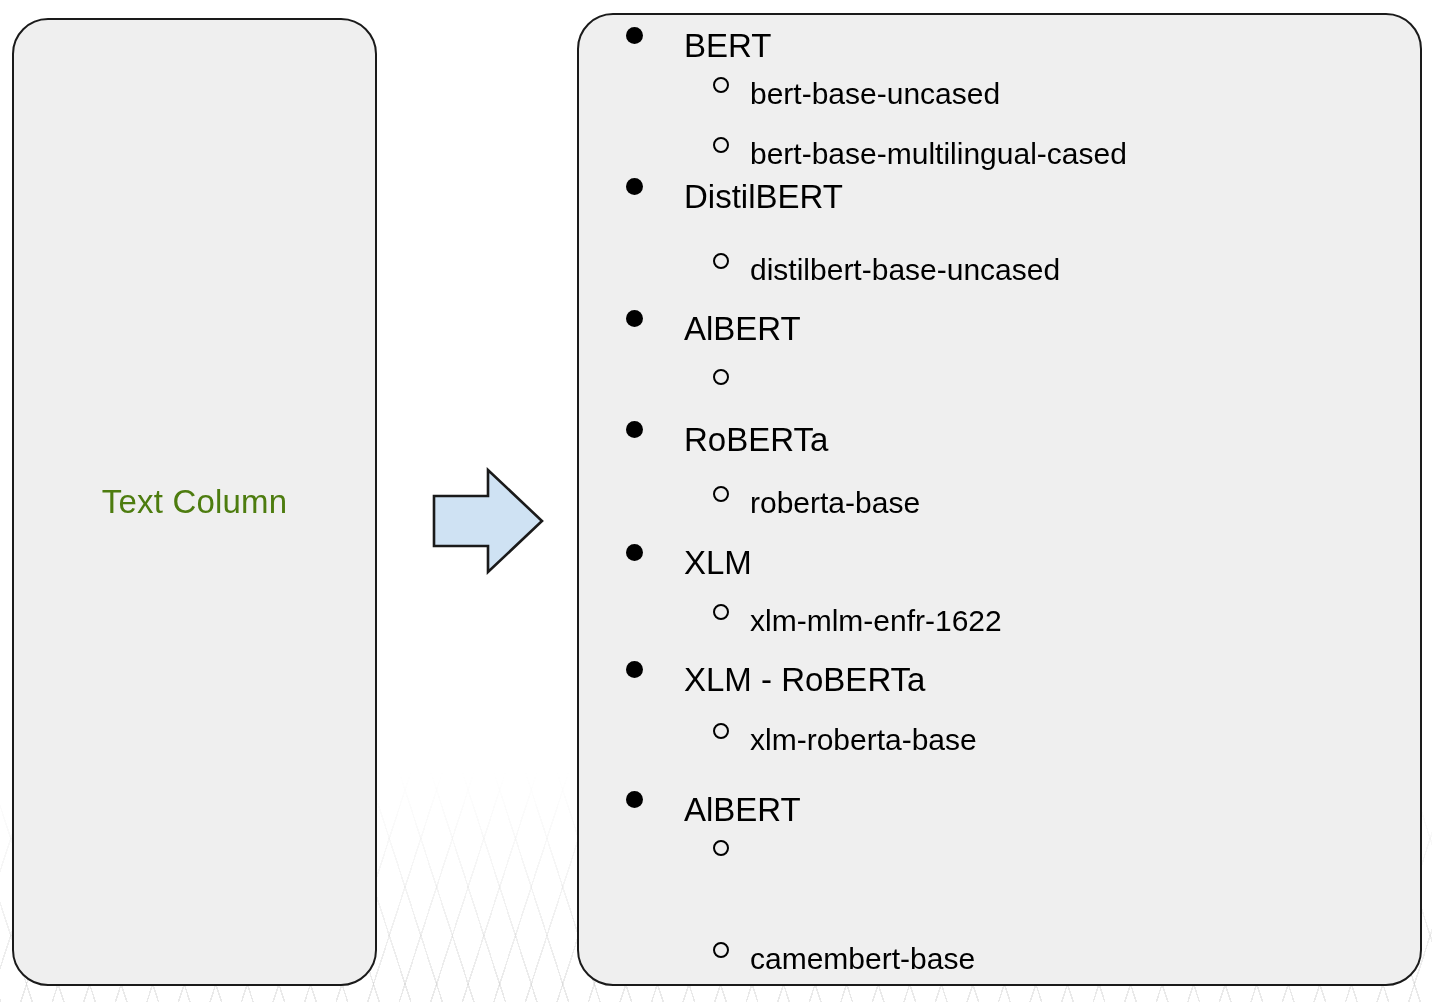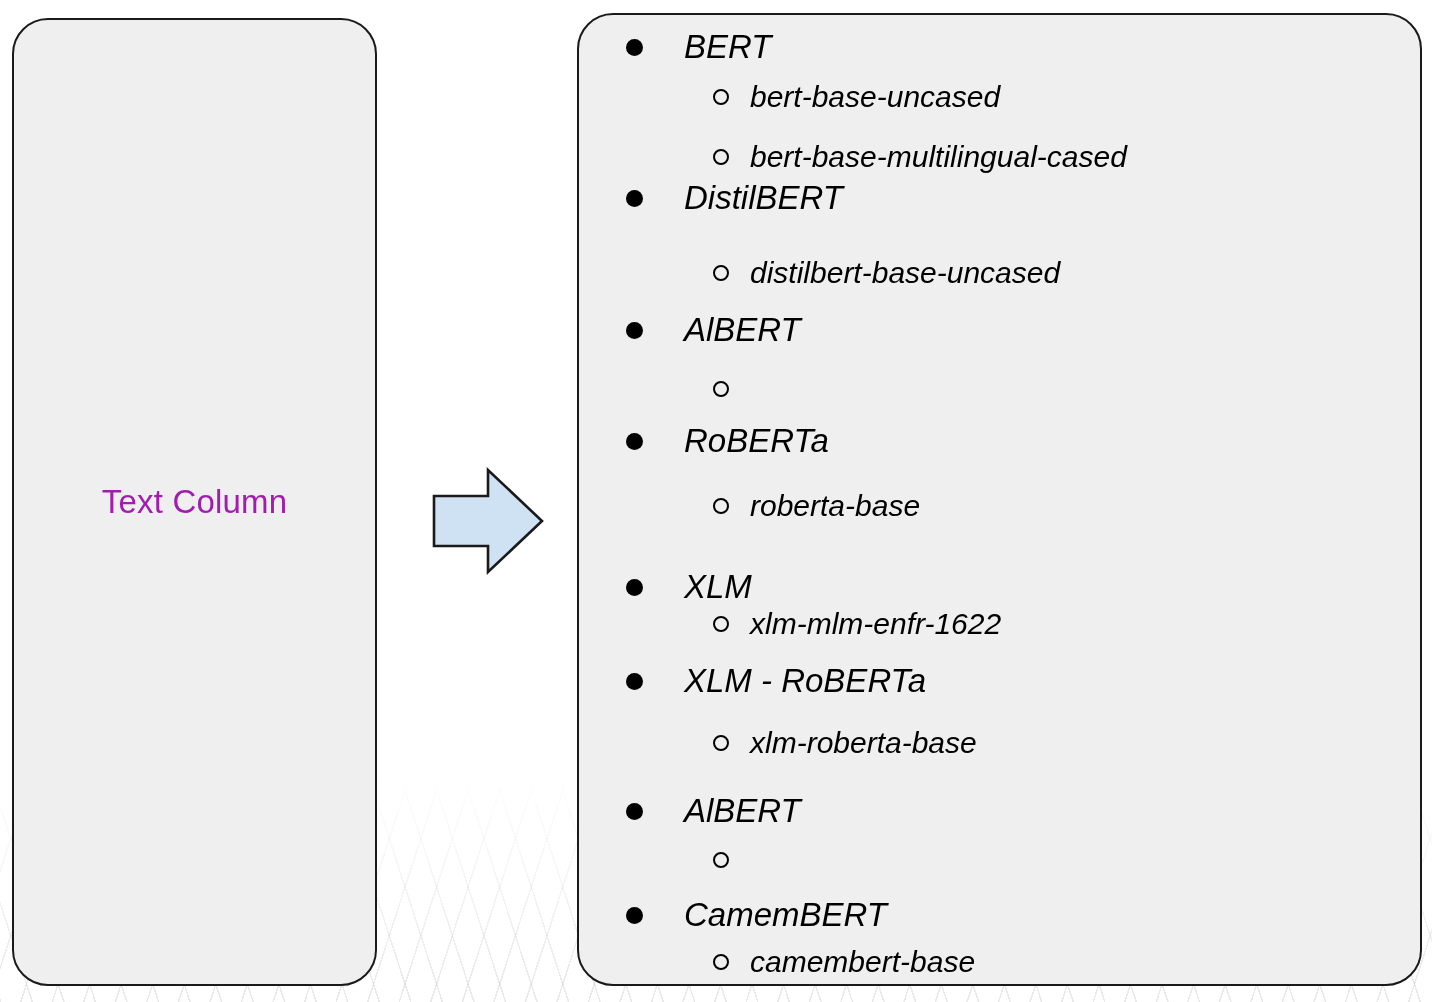--- a/index.html
+++ b/index.html
@@ -41,21 +41,21 @@
     left: 12px;
     top: 18px;
     width: 365px;
     height: 968px;
     display: flex;
     align-items: center;
     justify-content: center;
   }
   .left-box .label {
     font-size: 33px;
-    color: #a21caf;
+    color: #4d7c0f;
     letter-spacing: 0.2px;
   }
   .arrow-wrap {
     position: absolute;
     left: 431px;
     top: 466px;
     width: 114px;
     height: 110px;
     z-index: 1;
   }
@@ -64,23 +64,21 @@
     top: 13px;
     width: 845px;
     height: 973px;
   }
   .row {
     position: absolute;
     left: 0;
     right: 0;
     height: 40px;
     display: flex;
-    align-items: center;
     white-space: nowrap;
-    font-style: italic;
   }
   .row .label {
     color: #000000;
   }
   .row.main .label {
     font-size: 33px;
     margin-left: 41px;
   }
   .row.sub .label {
     font-size: 30px;
@@ -155,21 +153,21 @@
 
     <div class="row main" style="top:406px">
       <span class="bullet"></span>
       <span class="label">RoBERTa</span>
     </div>
     <div class="row sub" style="top:471px">
       <span class="circle"></span>
       <span class="label">roberta-base</span>
     </div>
 
-    <div class="row main" style="top:552px">
+    <div class="row main" style="top:529px">
       <span class="bullet"></span>
       <span class="label">XLM</span>
     </div>
     <div class="row sub" style="top:589px">
       <span class="circle"></span>
       <span class="label">xlm-mlm-enfr-1622</span>
     </div>
 
     <div class="row main" style="top:646px">
       <span class="bullet"></span>
@@ -181,23 +179,19 @@
     </div>
 
     <div class="row main" style="top:776px">
       <span class="bullet"></span>
       <span class="label">AlBERT</span>
     </div>
     <div class="row sub" style="top:825px">
       <span class="circle"></span>
     </div>
 
-    <div class="row main" style="top:880px">
-      <span class="bullet"></span>
-      <span class="label">CamemBERT</span>
-    </div>
     <div class="row sub" style="top:927px">
       <span class="circle"></span>
       <span class="label">camembert-base</span>
     </div>
 
   </div>
 </div>
 
 </body></html>

